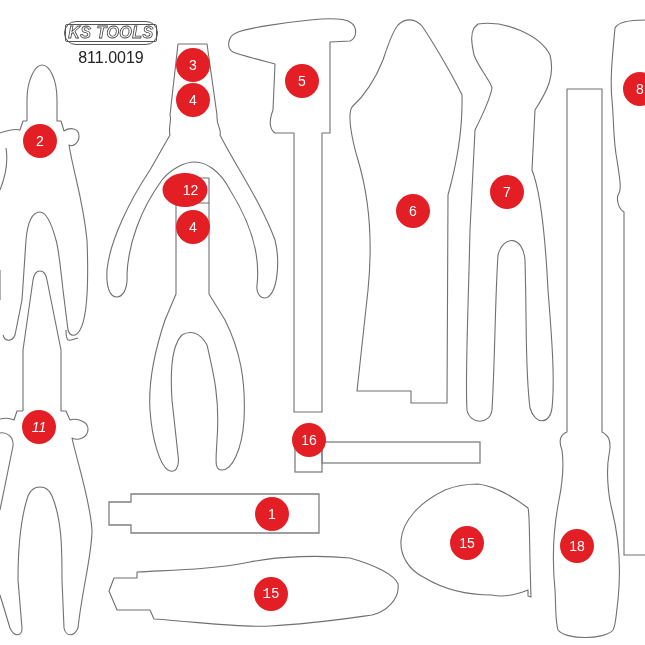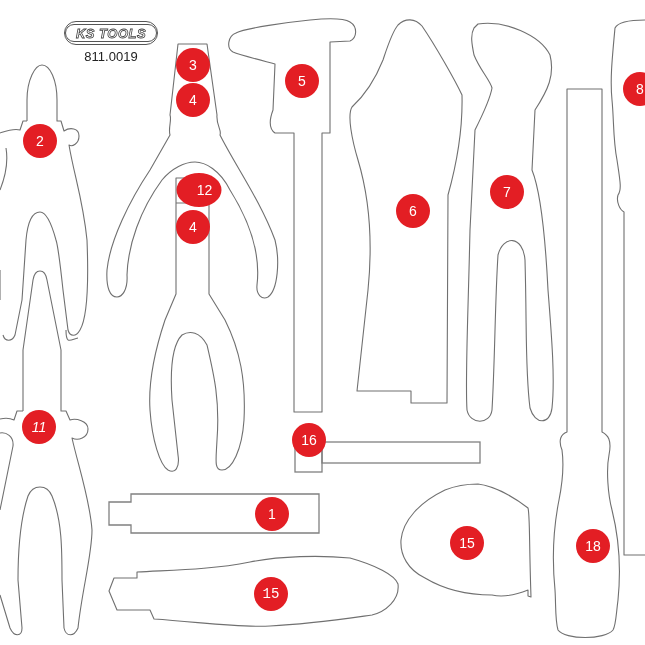--- a/index.html
+++ b/index.html
@@ -2,22 +2,22 @@
 <html><head>
   <meta charset="utf-8">
   <style>
     html, body { margin: 0; padding: 0; background: #ffffff; }
     body { width: 645px; height: 645px; position: relative; overflow: hidden; font-family: "Liberation Sans", sans-serif; }
     svg.board { position: absolute; left: 0; top: 0; width: 645px; height: 645px; }
     .outline { fill: none; stroke: #707070; stroke-width: 1.1; stroke-linejoin: round; }
     .outline-rect { fill: none; stroke: #808080; stroke-width: 1.3; }
     .badge { position: absolute; width: 34px; height: 34px; border-radius: 50%; background: var(--badge-color, #e31e24); color: #fff; font-size: 14px; display: flex; align-items: center; justify-content: center; transform: translate(-50%, -50%); font-family: "Liberation Sans", sans-serif; }
     .logo { position: absolute; left: 64px; top: 21px; width: 94px; height: 24px; border: 1.5px solid #555; border-radius: 12px; display: flex; align-items: center; justify-content: center; box-sizing: border-box; }
-    .logo-inner { border: 1px solid #555; border-radius: 9px; width: 96px; height: 18px; display: flex; align-items: center; justify-content: center; box-sizing: border-box; font-size: 13px; font-weight: bold; letter-spacing: 0.5px; color: #fff; -webkit-text-stroke: 0.8px #444; font-style: italic; }
-    .part-no { position: absolute; left: 64px; top: 49px; width: 94px; text-align: center; font-size: 13px; color: #222; }
+    .logo-inner { border: 1px solid #555; border-radius: 2px; width: 96px; height: 18px; display: flex; align-items: center; justify-content: center; box-sizing: border-box; font-size: 16px; font-weight: bold; letter-spacing: 0.5px; color: #fff; -webkit-text-stroke: 0.8px #444; font-style: italic; }
+    .part-no { position: absolute; left: 64px; top: 49px; width: 94px; text-align: center; font-size: 16px; color: #222; }
   </style>
 </head>
 <body style="--badge-color: #e31e24;">
 
 <svg class="board" viewBox="0 0 645 645" xmlns="http://www.w3.org/2000/svg">
 
   <path class="outline" d="M27,121 L27,100 C27,80 35,65 42,65 C50,65 57,80 57,100 L57,121 L61,121 L64,131 C70,127 79,128 79,136 C79,144 72,147 69,145 C74,175 83,200 87,240 C89,290 87,318 80,330 C76,337 70,337 68,330 L63,290 C60,262 58,246 56,240 C50,218 45,212 40,212 C34,212 28,218 26,240 L22,300 L15,335 C12,342 5,342 3,335"></path>
   <path class="outline" d="M27,121 L23,121 L20,130 C14,128 6,131 0,133 M6,148 C8,160 6,175 0,190"></path>
 
   <path class="outline" d="M23,411 L23,350 L33,280 C35,268 45,268 47,280 L61,350 L61,411 L66,411 L70,420 C76,418 88,421 88,429 C88,438 78,441 72,438 C78,465 90,500 92,530 C92,555 82,590 78,628 C74,637 66,637 64,628 L62,580 C62,550 62,520 52,496 C47,484 33,484 28,496 C20,520 18,550 18,580 L22,628 C22,637 14,637 10,628 L0,595"></path>
@@ -54,19 +54,19 @@
 <div class="part-no">811.0019</div>
 
 <div class="badge" style="left:40px;top:141px;">2</div>
 <div class="badge" style="left:193px;top:65px;">3</div>
 <div class="badge" style="left:193px;top:100px;">4</div>
 <div class="badge" style="left:302px;top:81px;">5</div>
 <div class="badge" style="left:413px;top:211px;">6</div>
 <div class="badge" style="left:507px;top:192px;">7</div>
 <div class="badge" style="left:640px;top:89px;">8</div>
 <div class="badge" style="left:39px;top:427px;font-style:italic;">11</div>
-<div class="badge" style="left:199px;top:190px;padding-left:11px;">12</div>
+<div class="badge" style="left:185px;top:190px;padding-left:11px;">12</div>
 <div class="badge" style="left:193px;top:227px;">4</div>
 <div class="badge" style="left:272px;top:514px;">1</div>
 <div class="badge" style="left:271px;top:594px;font-family:Liberation Mono, monospace;">15</div>
 <div class="badge" style="left:309px;top:440px;">16</div>
 <div class="badge" style="left:467px;top:543px;">15</div>
-<div class="badge" style="left:593px;top:546px;">18</div>
+<div class="badge" style="left:577px;top:546px;">18</div>
 
 </body></html>

